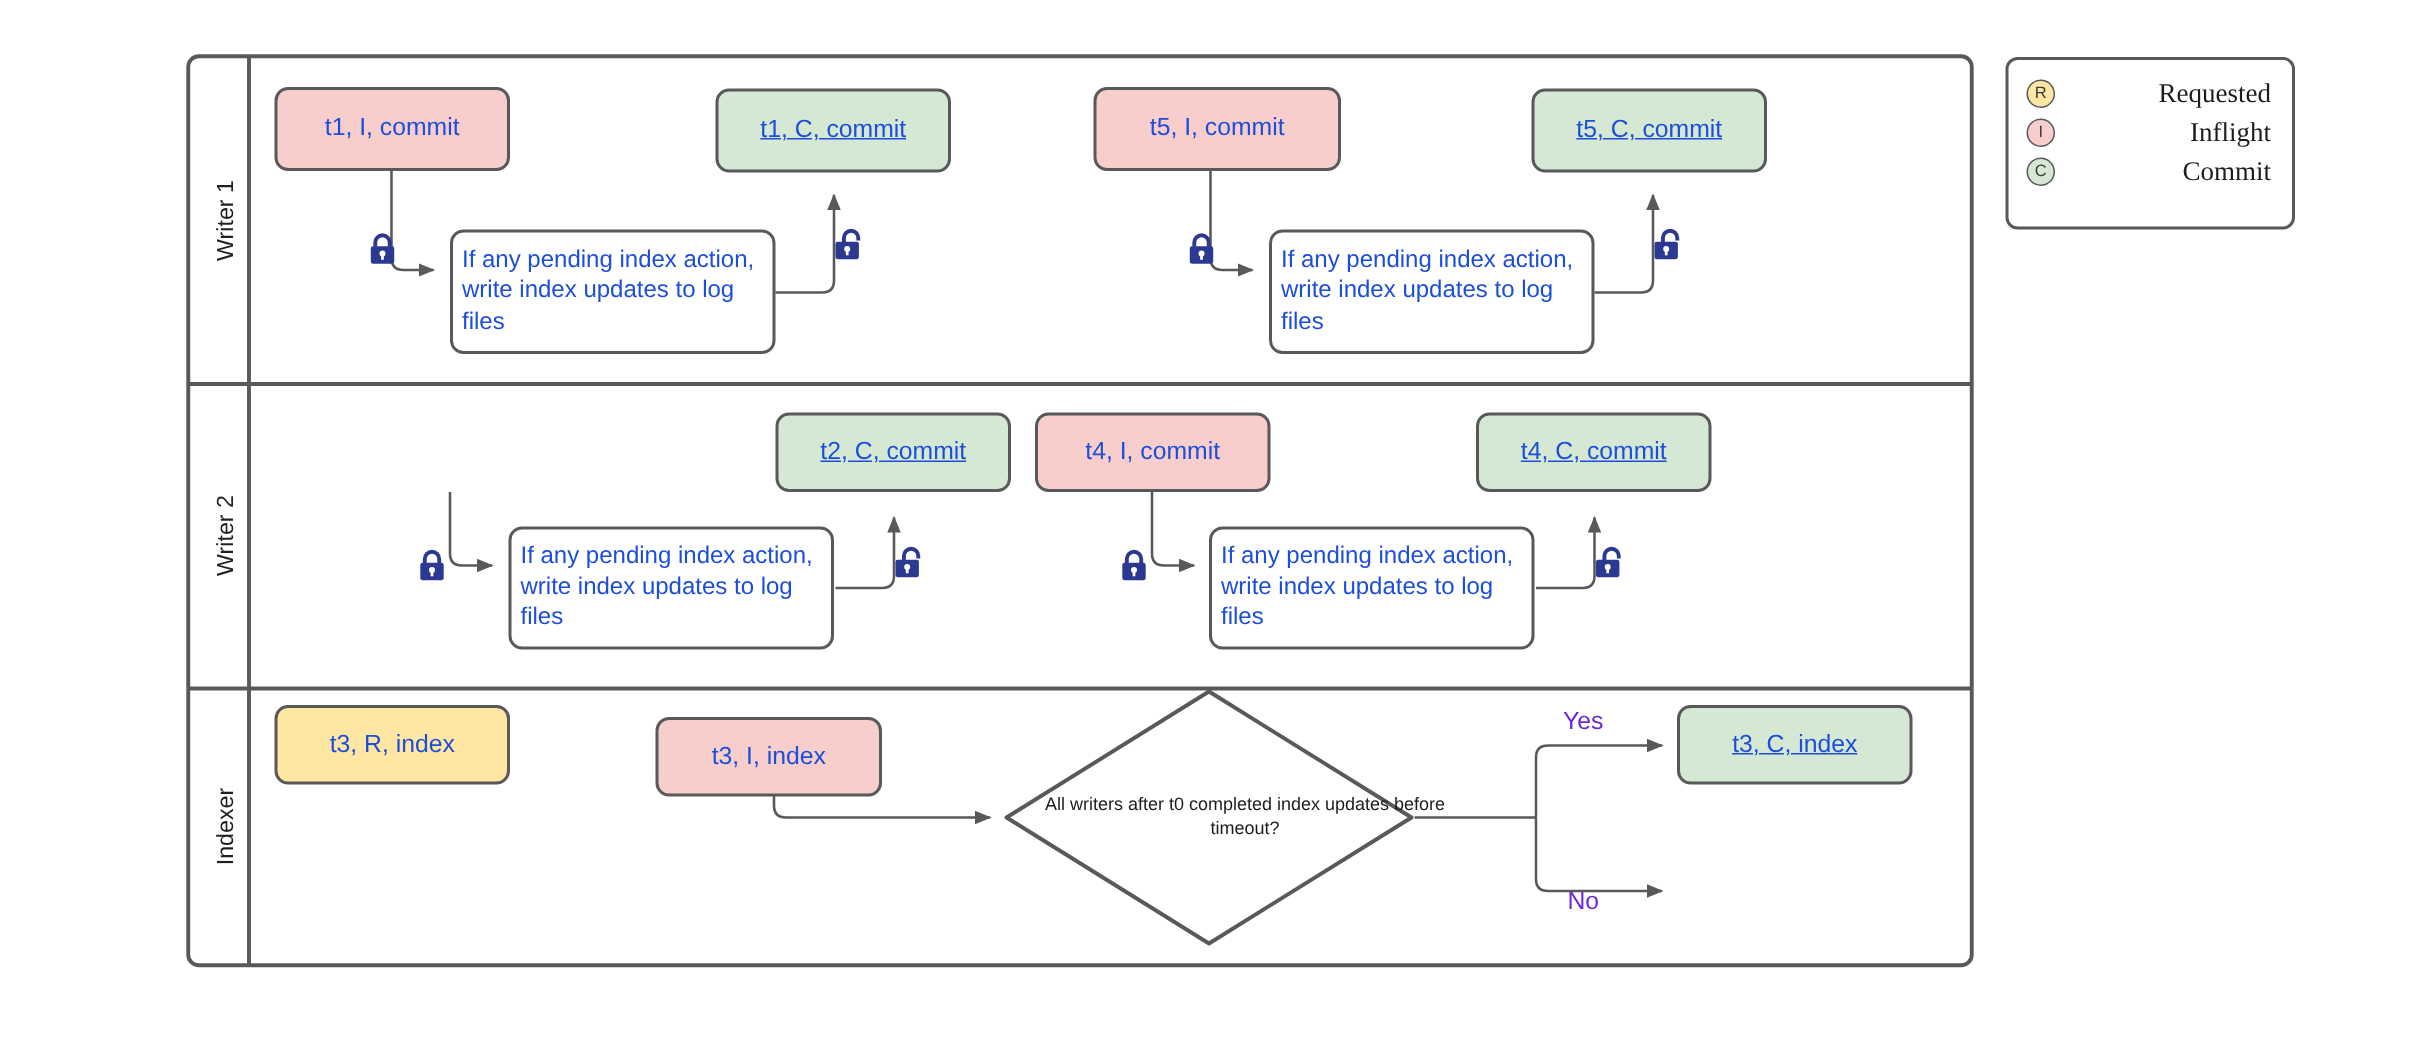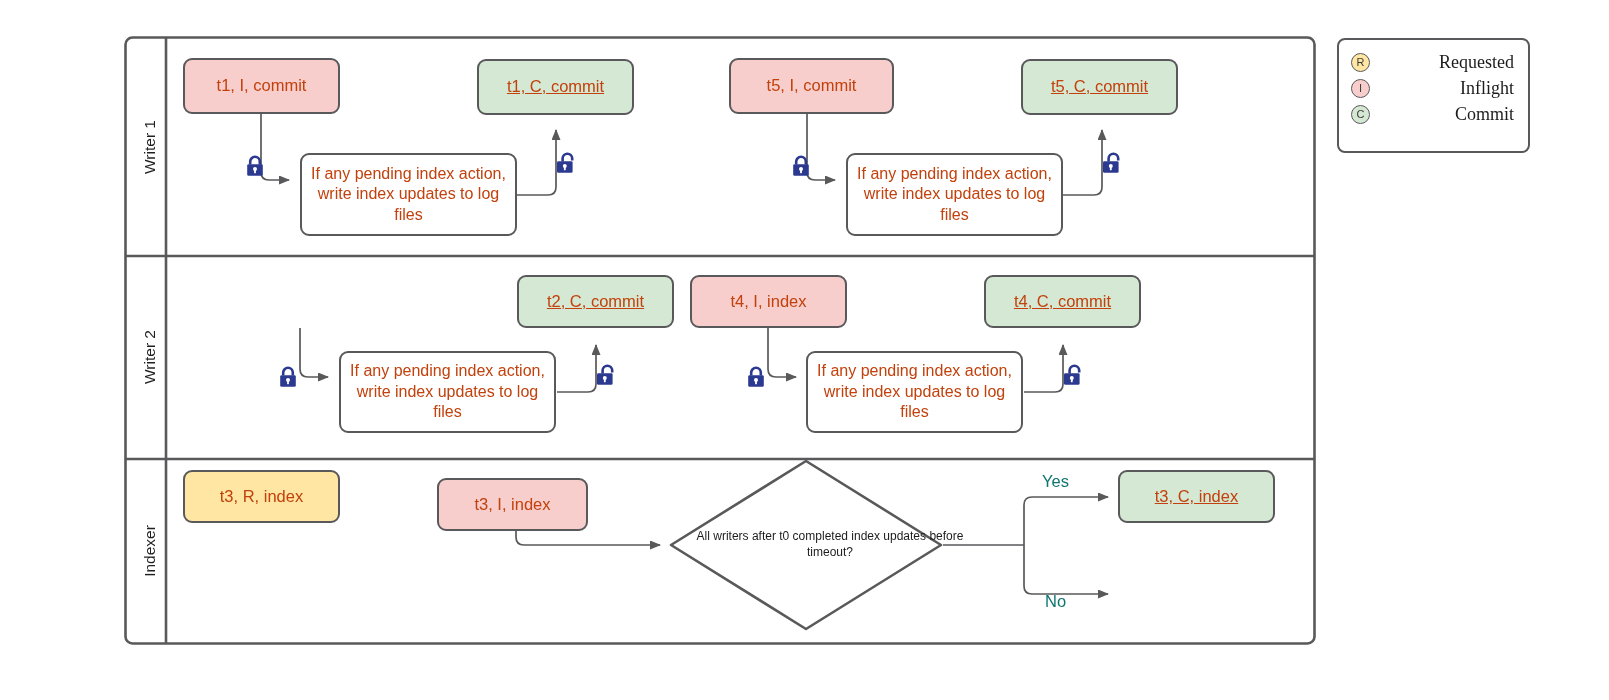--- a/index.html
+++ b/index.html
@@ -46,25 +46,24 @@
   }
   
   .node {
     position: absolute;
     box-sizing: border-box;
     border: 2.4px solid #59595b;
     border-radius: 9px;
     display: flex;
     align-items: center;
     justify-content: center;
-    text-align: center;
     font-family: "Liberation Sans", sans-serif;
     font-size: 16.5px;
     line-height: 1.28;
-    color: #c2410c;
+    color: #1d4ed8;
     padding: 2px 6px;
   }
   .node.red    { background: #f8cecc; }
   .node.green  { background: #d5e8d4; text-decoration: underline; }
   .node.yellow { background: #ffe6a2; }
   .node.plain  { background: #ffffff; }
   .node.plain  { font-size: 16px; }
 
   
   .diamond-wrap {
@@ -83,21 +82,21 @@
     font-family: "Liberation Sans", sans-serif;
     font-size: 12px;
     line-height: 1.3;
     color: #1c1c1c;
     pointer-events: none;
   }
   .edge-label {
     position: absolute;
     font-family: "Liberation Sans", sans-serif;
     font-size: 16.5px;
-    color: #0f766e;
+    color: #6d28d9;
     white-space: nowrap;
   }
   
   .conn {
     fill: none;
     stroke: #59595b;
     stroke-width: 1.7;
     stroke-linejoin: round;
     stroke-linecap: butt;
   }
@@ -244,21 +243,21 @@
       <circle cx="8.8" cy="14" r="2" fill="#ffffff"></circle>
       <rect x="7.9" y="14" width="1.8" height="4.2" fill="#ffffff"></rect>
     </svg>
   </div>
 
 
   <div class="node plain" style="left:339px; top:351px; width:217px; height:82px;">If any pending index action, write index updates to log files</div>
 
   <div class="node green" style="left:517px; top:275px; width:157px; height:53px;">t2, C, commit</div>
 
-  <div class="node red" style="left:690px; top:275px; width:157px; height:53px;">t4, I, index</div>
+  <div class="node red" style="left:690px; top:275px; width:157px; height:53px;">t4, I, commit</div>
 
   <div class="node plain" style="left:806px; top:351px; width:217px; height:82px;">If any pending index action, write index updates to log files</div>
 
   <div class="node green" style="left:984px; top:275px; width:157px; height:53px;">t4, C, commit</div>
 
   <div class="lock" style="left:278px; top:366px;">
     <svg viewBox="0 0 20 22" width="20" height="22">
       <path d="M5.2,9.5 L5.2,6.6 A4.8,4.8 0 0 1 14.8,6.6 L14.8,9.5" fill="none" stroke="#2b3990" stroke-width="2.6"></path>
       <rect x="2.2" y="9.2" width="15.6" height="11.6" rx="1.4" fill="#2b3990"></rect>
       <circle cx="10" cy="14" r="2" fill="#ffffff"></circle>

